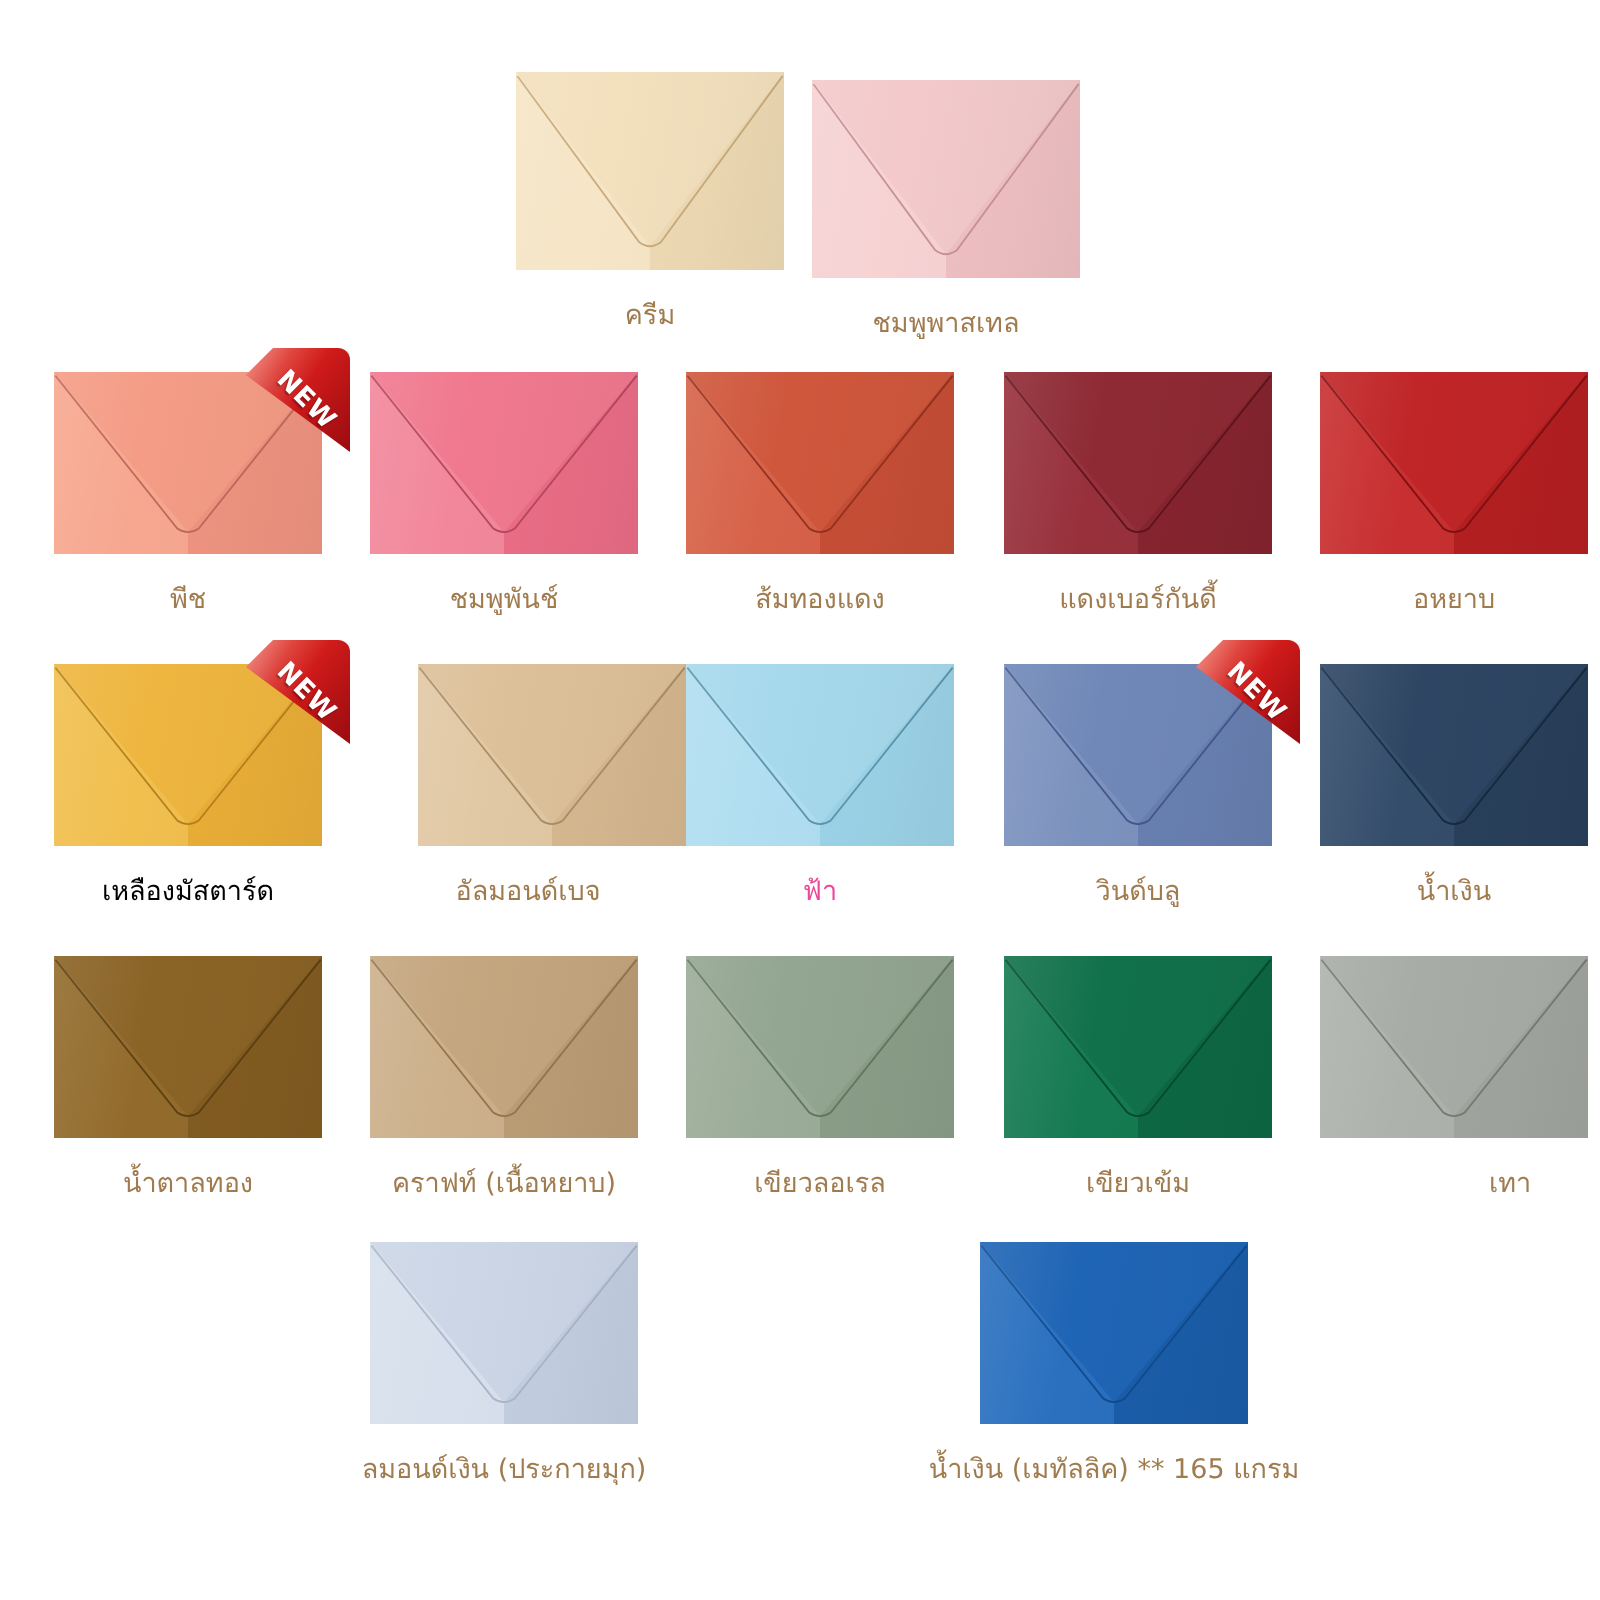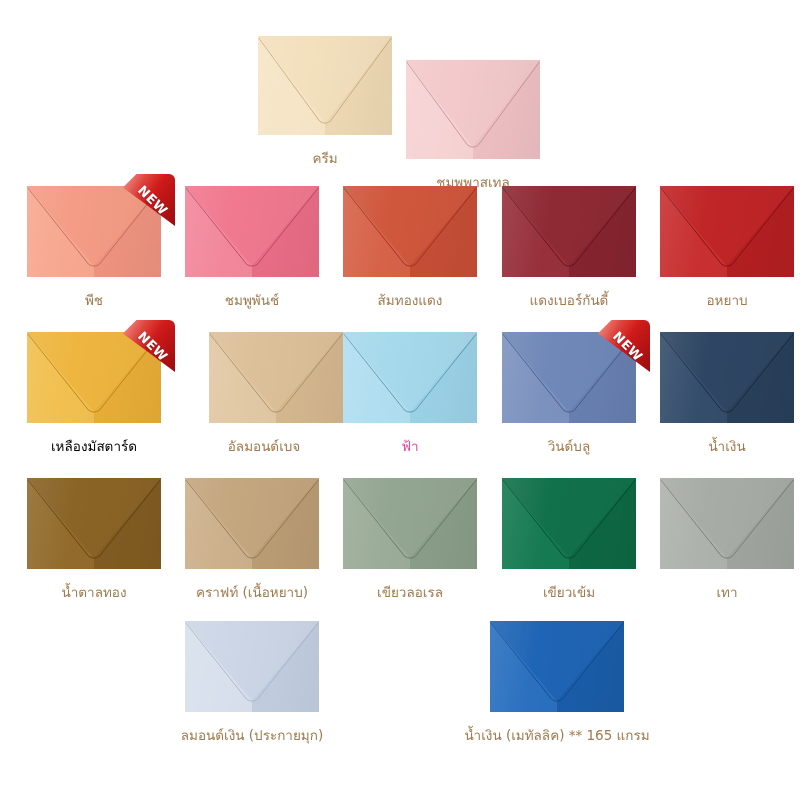--- a/index.html
+++ b/index.html
@@ -151,21 +151,21 @@
           <div class="flap-l" style="background: rgb(246, 229, 198);"></div>
           <div class="flap-r" style="background: rgb(238, 218, 180);"></div>
           <svg class="crease" viewBox="0 0 100 100" preserveAspectRatio="none">
             <path d="M0.5,2 L46,86 Q50,90 54,86 L99.5,2" fill="none" stroke="#c9ab7c" stroke-width="0.9" vector-effect="non-scaling-stroke"></path>
           </svg>
           <div class="sheen"></div>
         </div>
       </div>
       <div class="label" style="top: 115px; color: rgb(160, 123, 78);">ครีม</div>
     </div>
-    <div class="swatch" style="left: 406px; top: 40px; width: 134px; margin-top: 20px;">
+    <div class="swatch" style="left: 406px; top: 40px; width: 134px;">
       <div class="env-wrap" style="height: 99px;">
         <div class="env" style="background: rgb(243, 201, 203);">
           <div class="body" style="background: rgb(243, 201, 203);"></div>
           <div class="flap-l" style="background: rgb(246, 210, 211);"></div>
           <div class="flap-r" style="background: rgb(239, 192, 195);"></div>
           <svg class="crease" viewBox="0 0 100 100" preserveAspectRatio="none">
             <path d="M0.5,2 L46,86 Q50,90 54,86 L99.5,2" fill="none" stroke="#c79295" stroke-width="0.9" vector-effect="non-scaling-stroke"></path>
           </svg>
           <div class="sheen"></div>
         </div>
@@ -388,21 +388,21 @@
         <div class="env" style="background: rgb(168, 172, 166);">
           <div class="body" style="background: rgb(168, 172, 166);"></div>
           <div class="flap-l" style="background: rgb(174, 178, 172);"></div>
           <div class="flap-r" style="background: rgb(161, 165, 159);"></div>
           <svg class="crease" viewBox="0 0 100 100" preserveAspectRatio="none">
             <path d="M0.5,2 L46,86 Q50,90 54,86 L99.5,2" fill="none" stroke="#767b73" stroke-width="0.9" vector-effect="non-scaling-stroke"></path>
           </svg>
           <div class="sheen"></div>
         </div>
       </div>
-      <div class="label" style="top: 107px; color: rgb(160, 123, 78);">เทา</div>
+      <div class="label" style="top: 107px; color: rgb(160, 123, 78); margin-left: 28px;">เทา</div>
     </div>
     <div class="swatch" style="left: 185px; top: 621px; width: 134px;">
       <div class="env-wrap" style="height: 91px;">
         <div class="env" style="background: rgb(204, 214, 230);">
           <div class="body" style="background: rgb(204, 214, 230);"></div>
           <div class="flap-l" style="background: rgb(215, 224, 236);"></div>
           <div class="flap-r" style="background: rgb(195, 207, 225);"></div>
           <svg class="crease" viewBox="0 0 100 100" preserveAspectRatio="none">
             <path d="M0.5,2 L46,86 Q50,90 54,86 L99.5,2" fill="none" stroke="#a9b6c9" stroke-width="0.9" vector-effect="non-scaling-stroke"></path>
           </svg>

